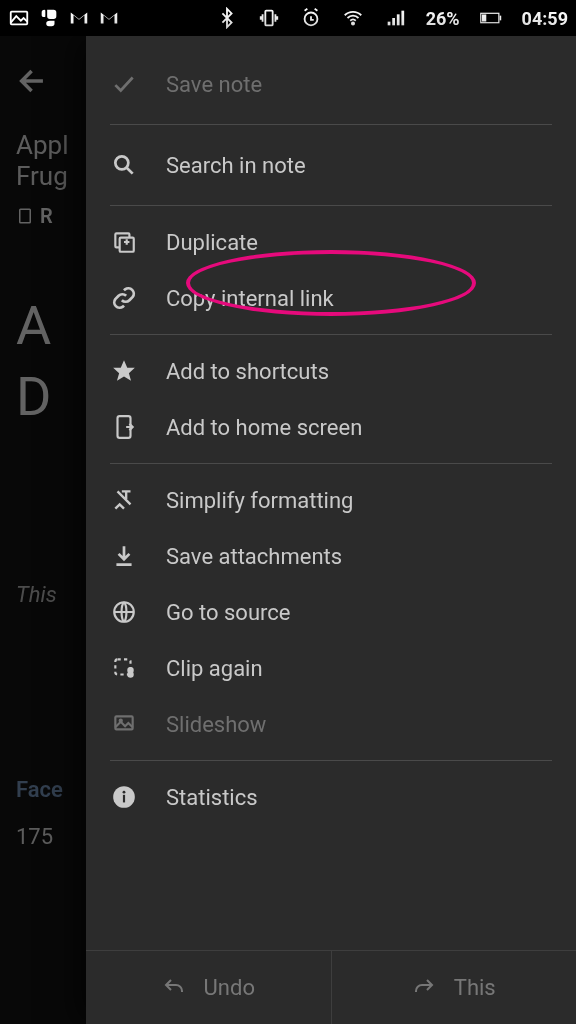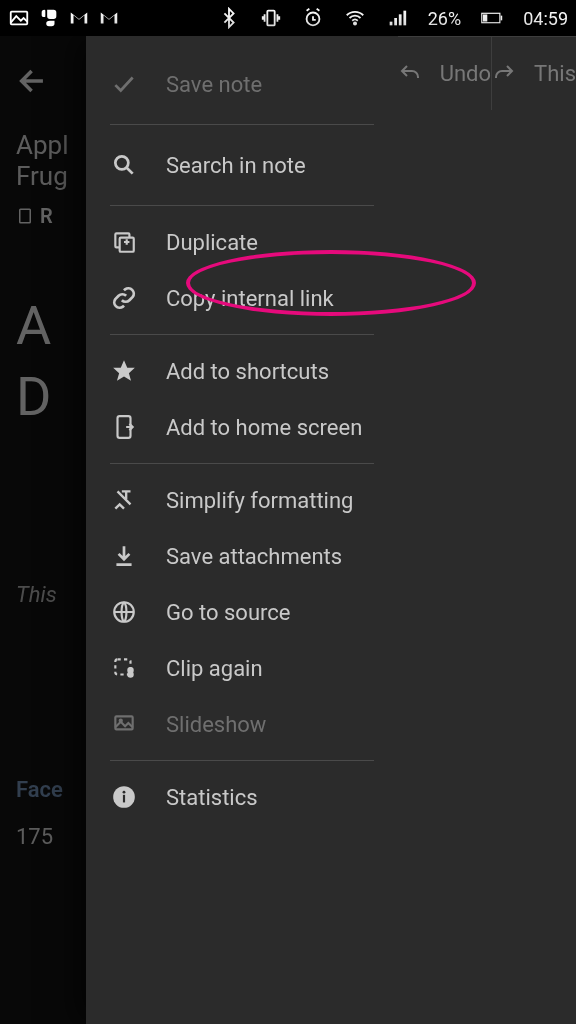--- a/index.html
+++ b/index.html
@@ -16,21 +16,21 @@
     height: 36px;
     background: #000;
     color: #fff;
     display: flex;
     align-items: center;
     padding: 0 8px;
     font-size: 18px;
     gap: 6px;
   }
   .status-left { display: flex; gap: 8px; align-items: center; }
-  .status-right { margin-left: auto; display: flex; gap: 20px; align-items: center; }
+  .status-right { margin-left: auto; display: flex; gap: 20px; align-items: center; font-weight: bold; }
   .status-icon svg { width: 22px; height: 22px; display:block; }
   .batt-text { font-size: 18px; }
 
   
   .bg-content {
     position: absolute;
     top: 36px; left: 0; width: 576px; height: 988px;
     background: #111;
     padding: 18px 16px;
     color: #888;
@@ -46,21 +46,21 @@
 
   
   .overlay {
     position: absolute;
     top: 36px; right: 0;
     width: 490px;
     height: 988px;
     background: #2b2b2b;
     box-shadow: -10px 0 30px rgba(0,0,0,0.6);
     display: flex;
-    flex-direction: row;
+    flex-direction: column;
   }
   .menu-scroll { flex: 1; overflow: hidden; padding: 0 24px; }
   .menu-item {
     display: flex;
     align-items: center;
     gap: 28px;
     height: 56px;
     color: #c9c9c9;
     font-size: 22px;
   }

